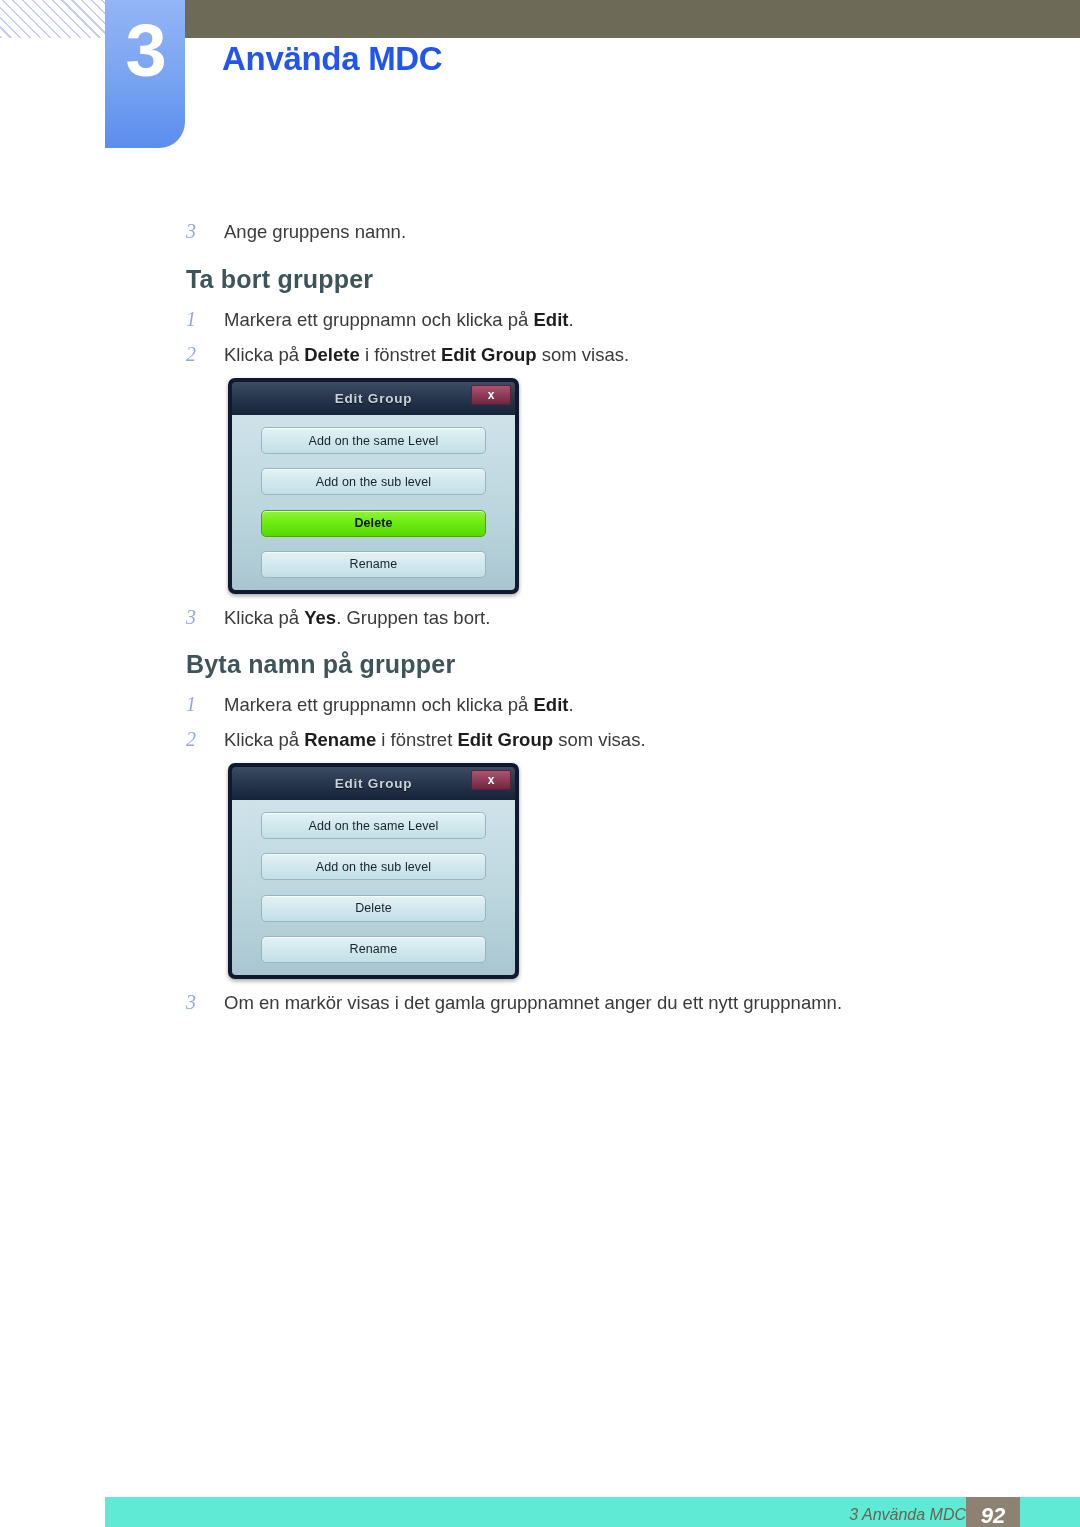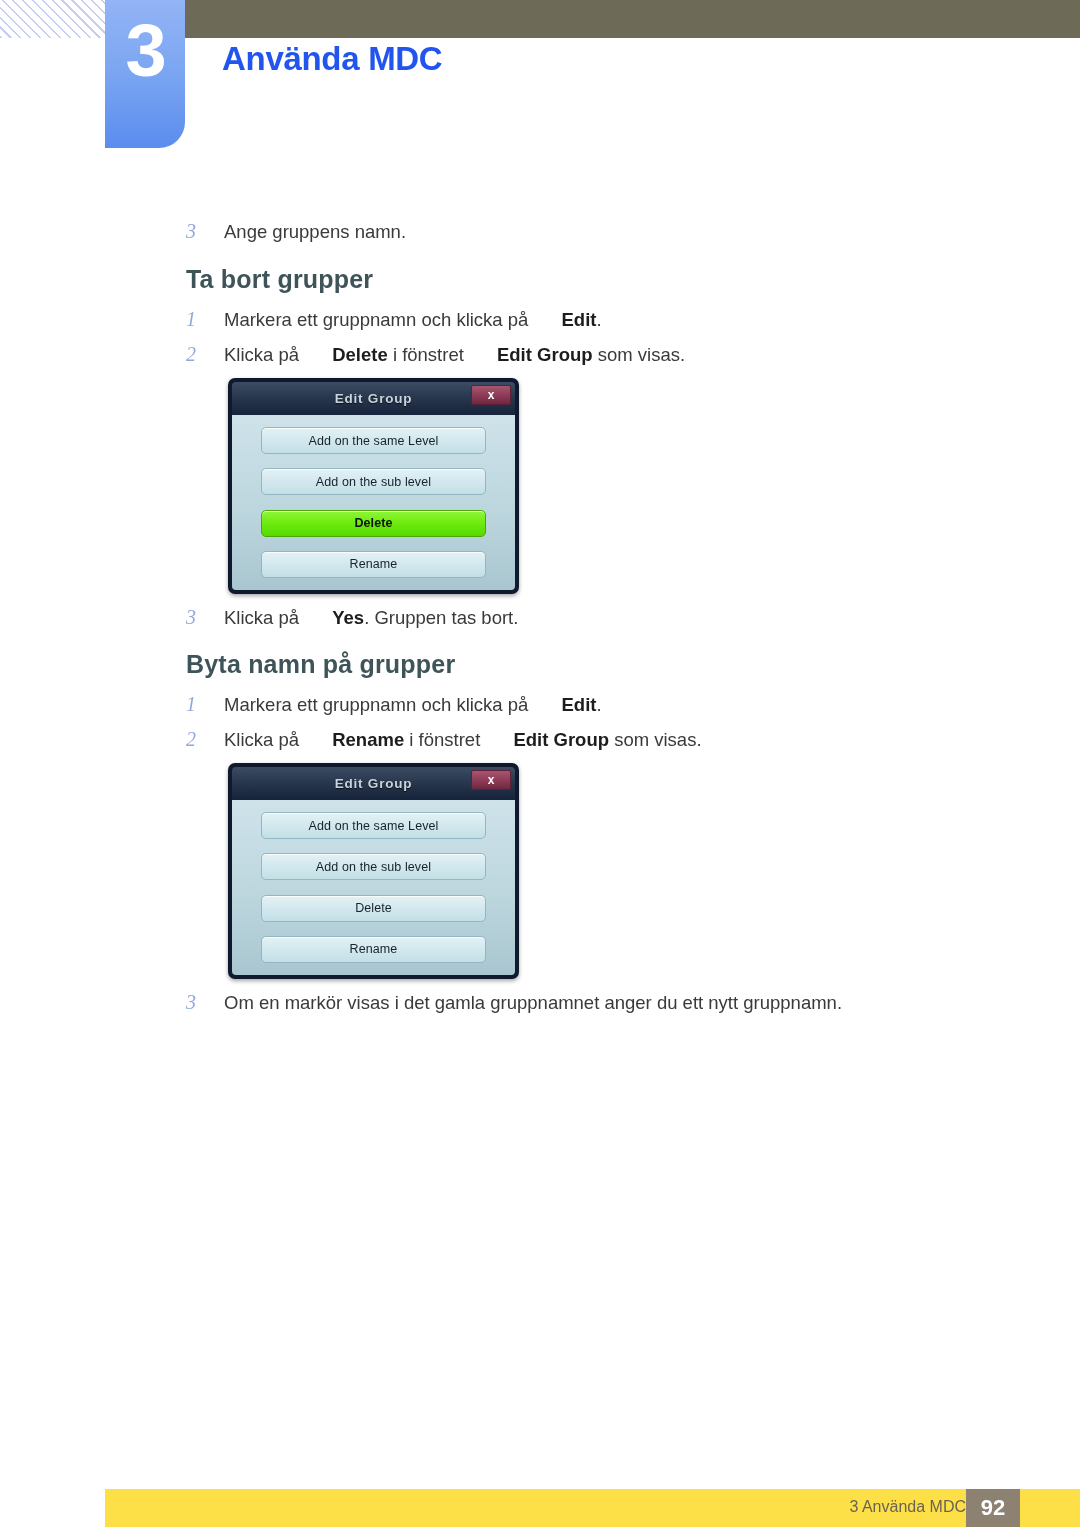--- a/index.html
+++ b/index.html
@@ -96,21 +96,20 @@
   }
   .step-text {
     font-size: 18.5px;
     color: #3a3a3a;
     line-height: 1.35;
     white-space: nowrap;
   }
   .step-text b {
     color: #1d1d1d;
     font-weight: bold;
-    margin-left: 28px;
   }
   .subhead {
     position: absolute;
     left: 186px;
     font-size: 25px;
     font-weight: bold;
     color: #3e5459;
     letter-spacing: 0.2px;
   }
 
@@ -195,22 +194,23 @@
     font-weight: bold;
     color: #0c1508;
   }
 
   
   .footer {
     position: absolute;
     left: 105px;
     bottom: 0;
     width: 975px;
-    height: 38px;
-    background: #fde047;
+    height: 30px;
+    background: #5eead4;
+    font-style: italic;
   }
   .footer-label {
     position: absolute;
     right: 114px;
     top: 9px;
     font-size: 16px;
     color: #6a6352;
   }
   .footer-pagebox {
     position: absolute;

